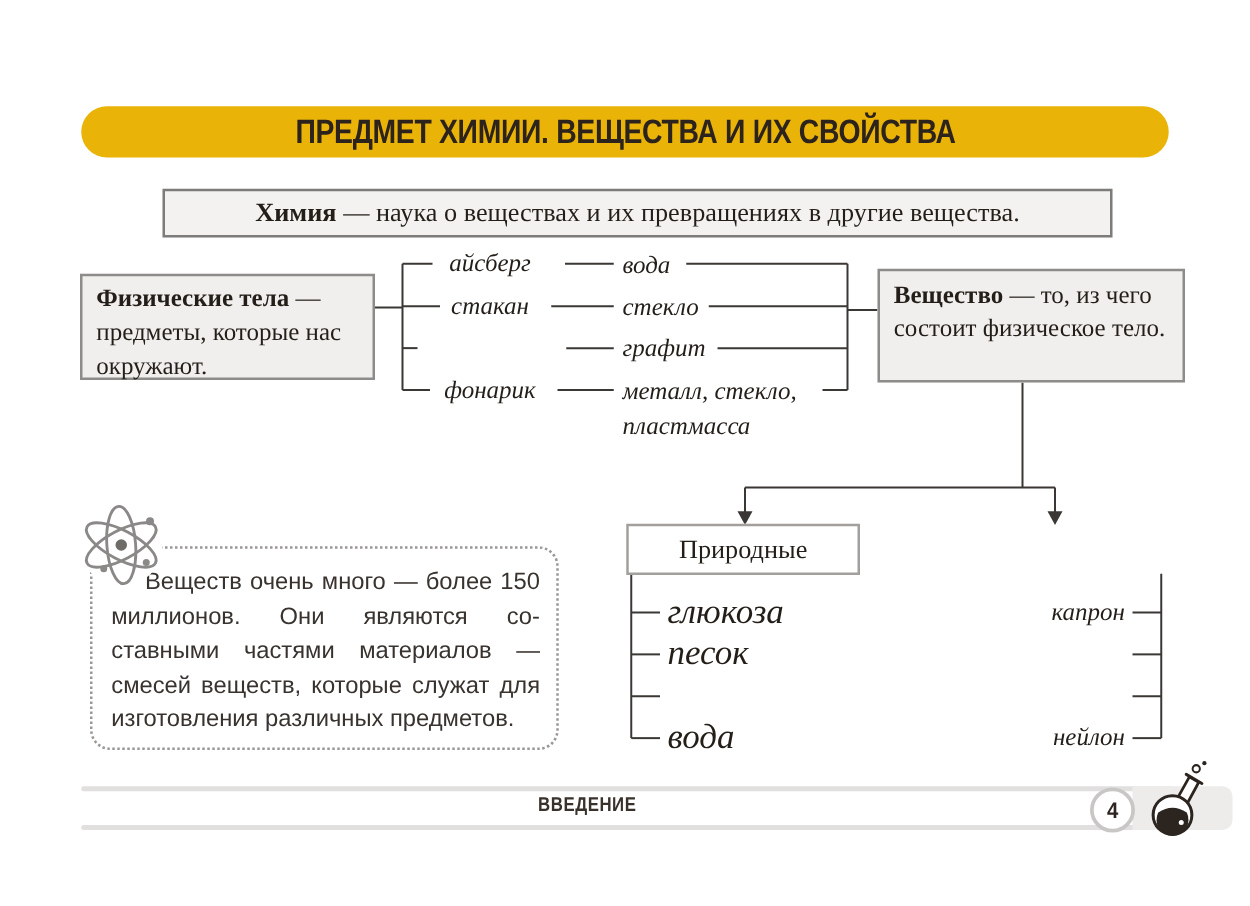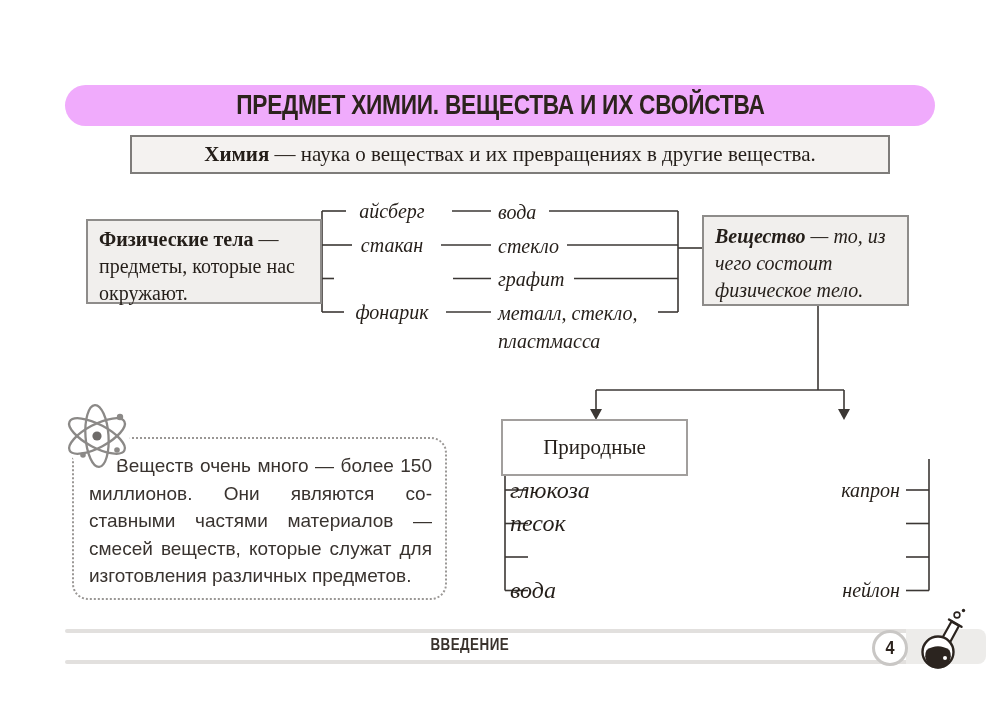--- a/index.html
+++ b/index.html
@@ -5,58 +5,58 @@
   * { margin:0; padding:0; box-sizing:border-box; }
   html,body { background:#fff; }
   .page {
     position:relative; width:1000px; height:725px; background:#ffffff;
     font-family:"Liberation Serif", serif; color:#241e19; overflow:hidden;
   }
   svg.lines { position:absolute; left:0; top:0; z-index:1; }
 
   .title-pill {
     position:absolute; left:65px; top:85px; width:870px; height:41px;
-    background:#f0abfc; border-radius:21px;
+    background:#eab308; border-radius:21px;
     display:flex; align-items:center; justify-content:center; z-index:2;
   }
   .condensed { display:inline-block; transform:scaleX(.84); transform-origin:center;
     font-family:"Liberation Sans", sans-serif; font-weight:bold; }
   .title-pill .condensed { font-size:27px; color:#2c231d; letter-spacing:-.3px; white-space:nowrap; }
 
   .def-box {
-    position:absolute; left:130px; top:135px; width:760px; height:39px;
+    position:absolute; left:130px; top:151px; width:760px; height:39px;
     background:#f4f2f0; border:2px solid #7e7c7a;
     display:flex; align-items:center; justify-content:center;
     font-size:21px; z-index:2; white-space:nowrap;
   }
   .bold { font-weight:bold; }
 
   .gray-box {
     position:absolute; background:#f1efed; border:2px solid #8e8c8a;
     font-size:20px; line-height:27px; z-index:2;
   }
-  .phys-box { left:64px; top:219px; width:236px; height:85px; padding:5px 20px 0 11px;margin-left:22px; }
-  .subst-box { left:702px; top:215px; width:207px; height:91px; padding:6px 6px 0 11px;font-style:italic; }
+  .phys-box { left:64px; top:219px; width:236px; height:85px; padding:5px 20px 0 11px; }
+  .subst-box { left:702px; top:215px; width:246px; height:91px; padding:6px 6px 0 11px; }
 
   .pbody { position:absolute; left:330px; width:124px; text-align:center;
     font-style:italic; font-size:20px; line-height:26px; z-index:2; }
   .psub { position:absolute; left:498px; font-style:italic; font-size:20px;
     line-height:28px; z-index:2; }
   .r1 { top:198px; } .r2 { top:232px; } .r3 { top:265px; } .r4 { top:299px; }
   .psub.r4 { width:180px; }
 
   .cat-box {
-    position:absolute; top:419px; height:57px; background:#ffffff;
+    position:absolute; top:419px; height:41px; background:#ffffff;
     border:2px solid #a29f9d; display:flex; align-items:center; justify-content:center;
     font-size:21px; z-index:2;
   }
   .cat-natural { left:501px; width:187px; }
   .cat-synthetic { left:744px; width:188px; }
 
-  .nitem { position:absolute; left:510px; font-style:italic; font-size:24px;
+  .nitem { position:absolute; left:534px; font-style:italic; font-size:28px;
     line-height:26px; z-index:2; }
   .sitem { position:absolute; left:702px; width:198px; text-align:right;
     font-style:italic; font-size:20px; line-height:26px; z-index:2; }
   .i1 { top:477px; } .i2 { top:510px; } .i3 { top:544px; } .i4 { top:577px; }
 
   .note-box {
     position:absolute; left:72px; top:437px; width:375px; height:163px;
     border:2px dotted #9a9795; border-radius:16px;
     padding:13px 13px 0 15px; z-index:2;
     font-family:"Liberation Sans", sans-serif; font-size:19px; line-height:27.5px;

